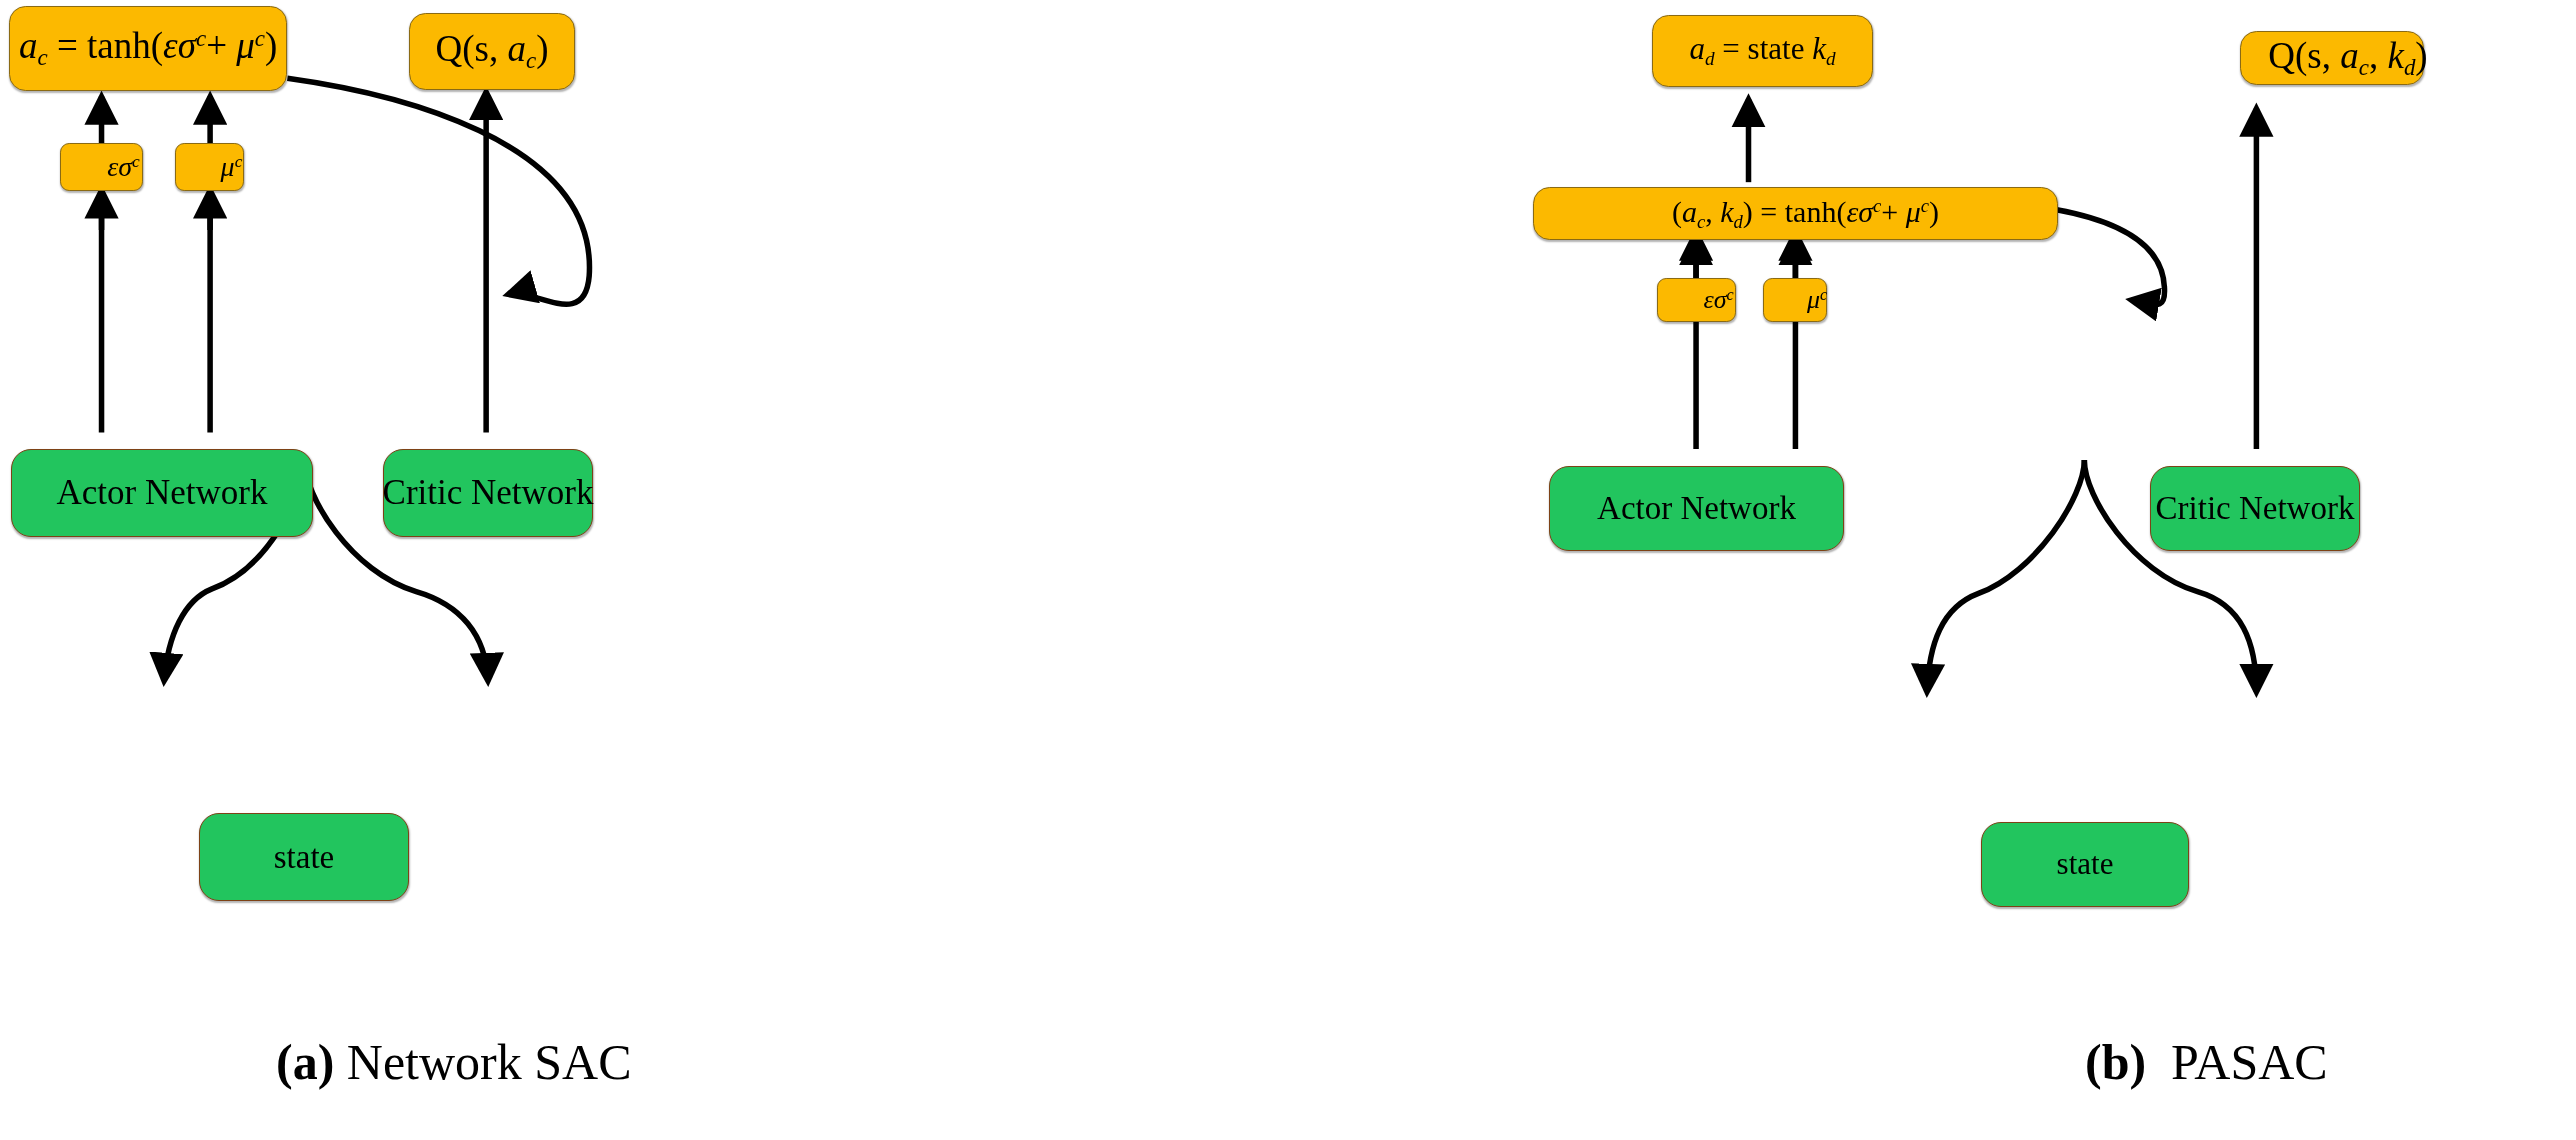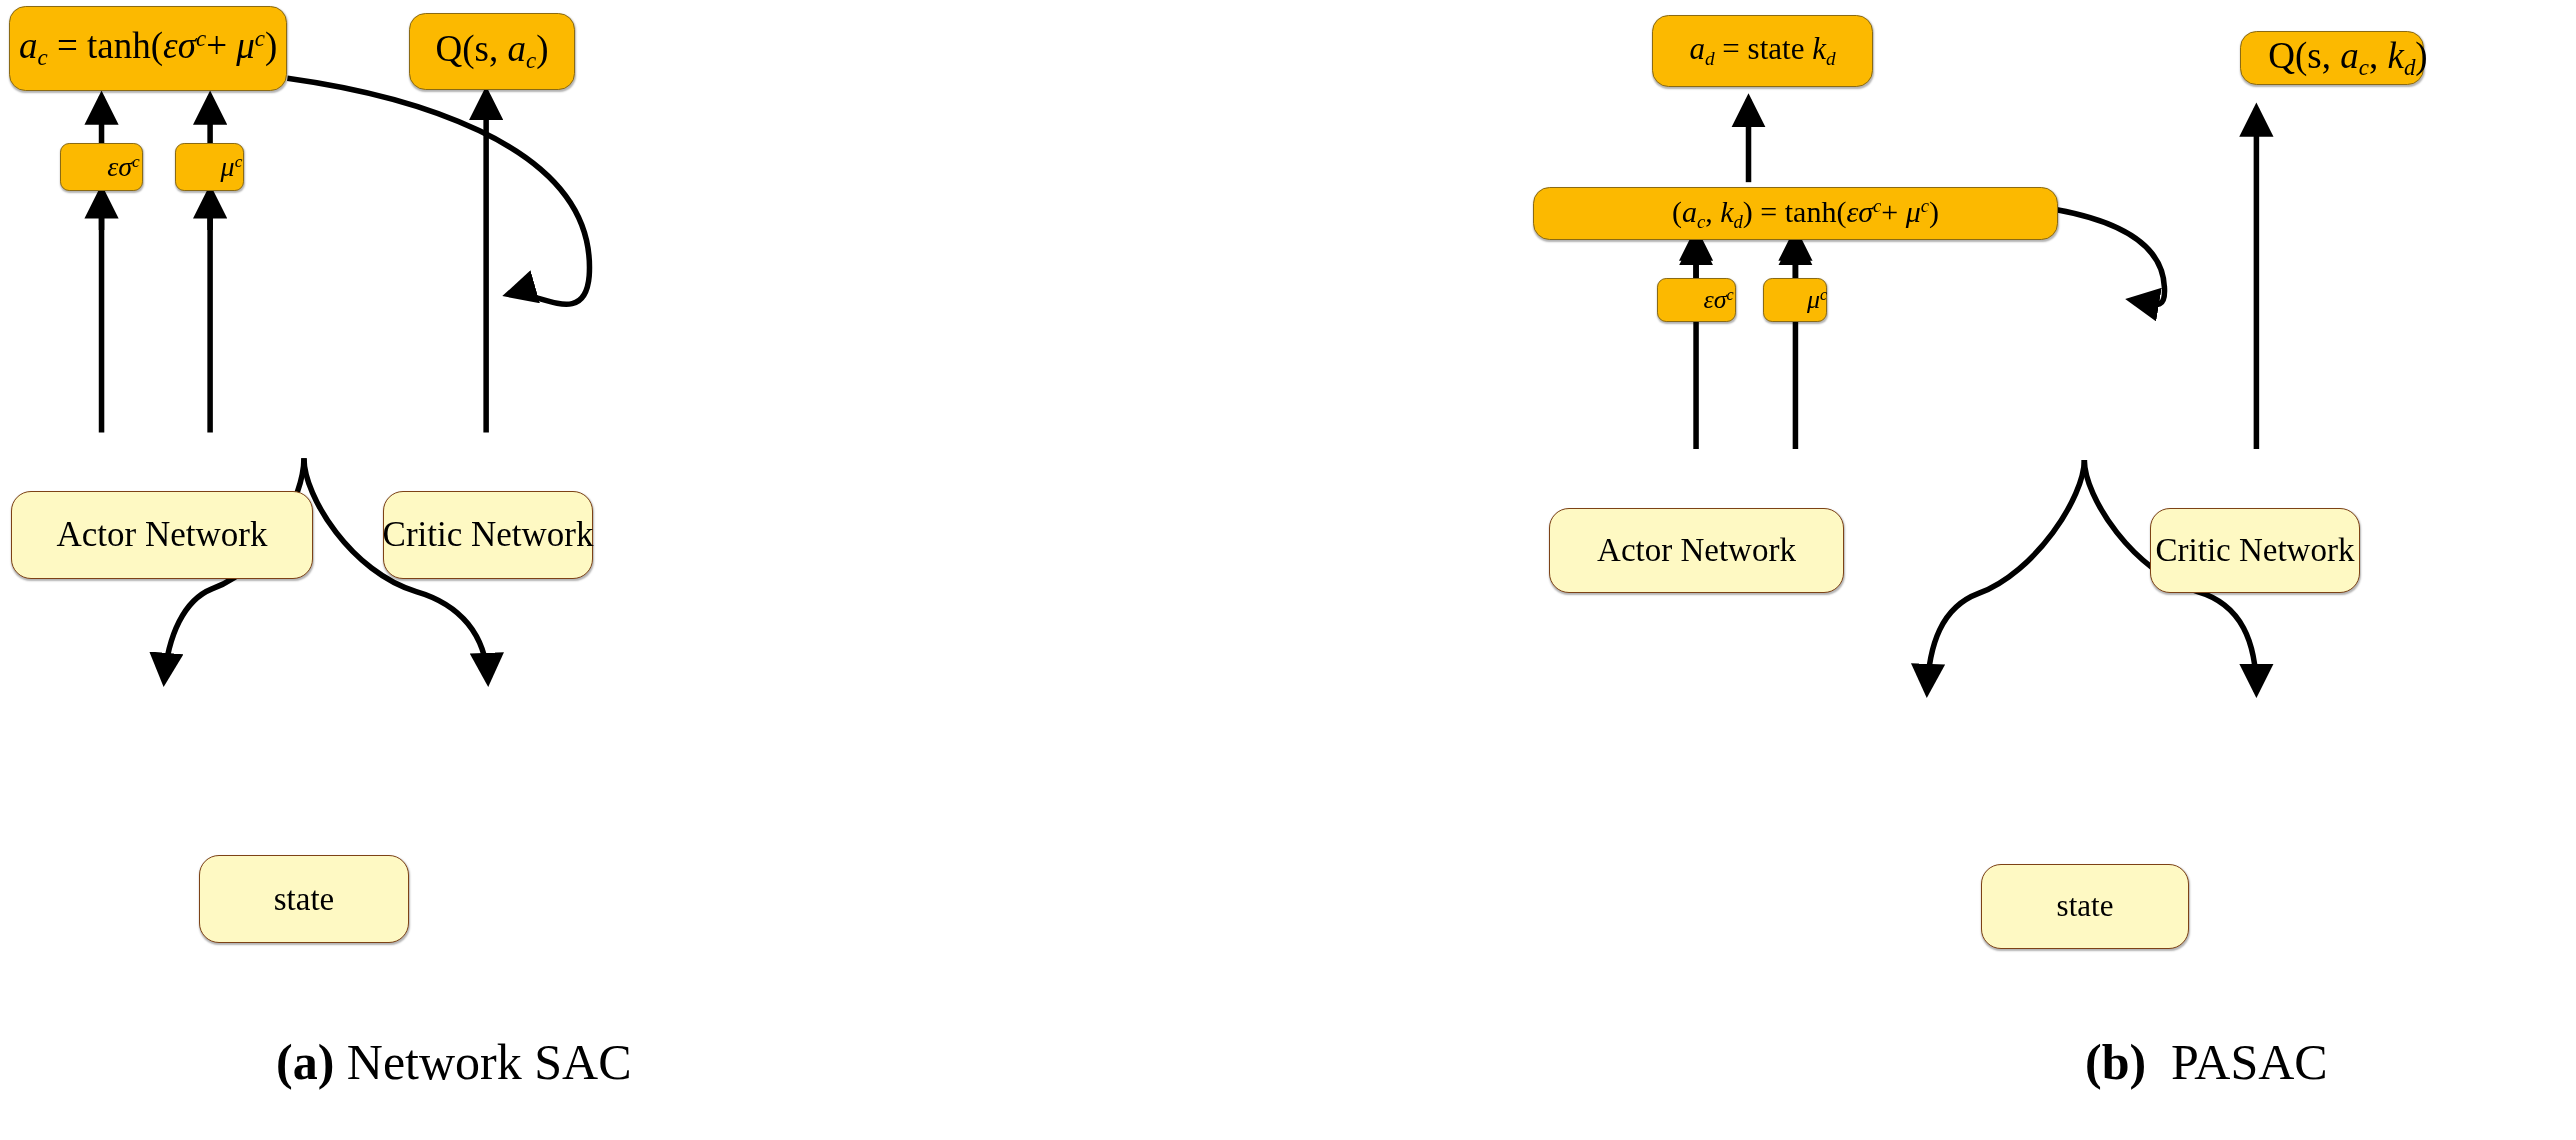--- a/index.html
+++ b/index.html
@@ -39,24 +39,23 @@
     text-align: center;
     line-height: 1.05;
     white-space: nowrap;
     box-shadow: 0.9px 1.8px 1.8px rgba(0,0,0,0.30);
   }
   .node.yellow {
     background: #FCB900;
     border-color: #8a6a14;
   }
   .node.orange {
-    background: #fef9c3;
+    background: #22c55e;
     border-color: #7d4216;
     border-radius: 20px;
-    margin-top: 42px;
   }
   .node.big-yellow { border-radius: 16.6px; }
   .node.small { border-radius: 9.2px; border-width: 1.8px; padding-left: 44px; }
 
   .mathtxt {
     font-family: "Liberation Serif", "DejaVu Serif", serif;
     font-style: normal;
   }
   .it { font-style: italic; }
   .sub {

